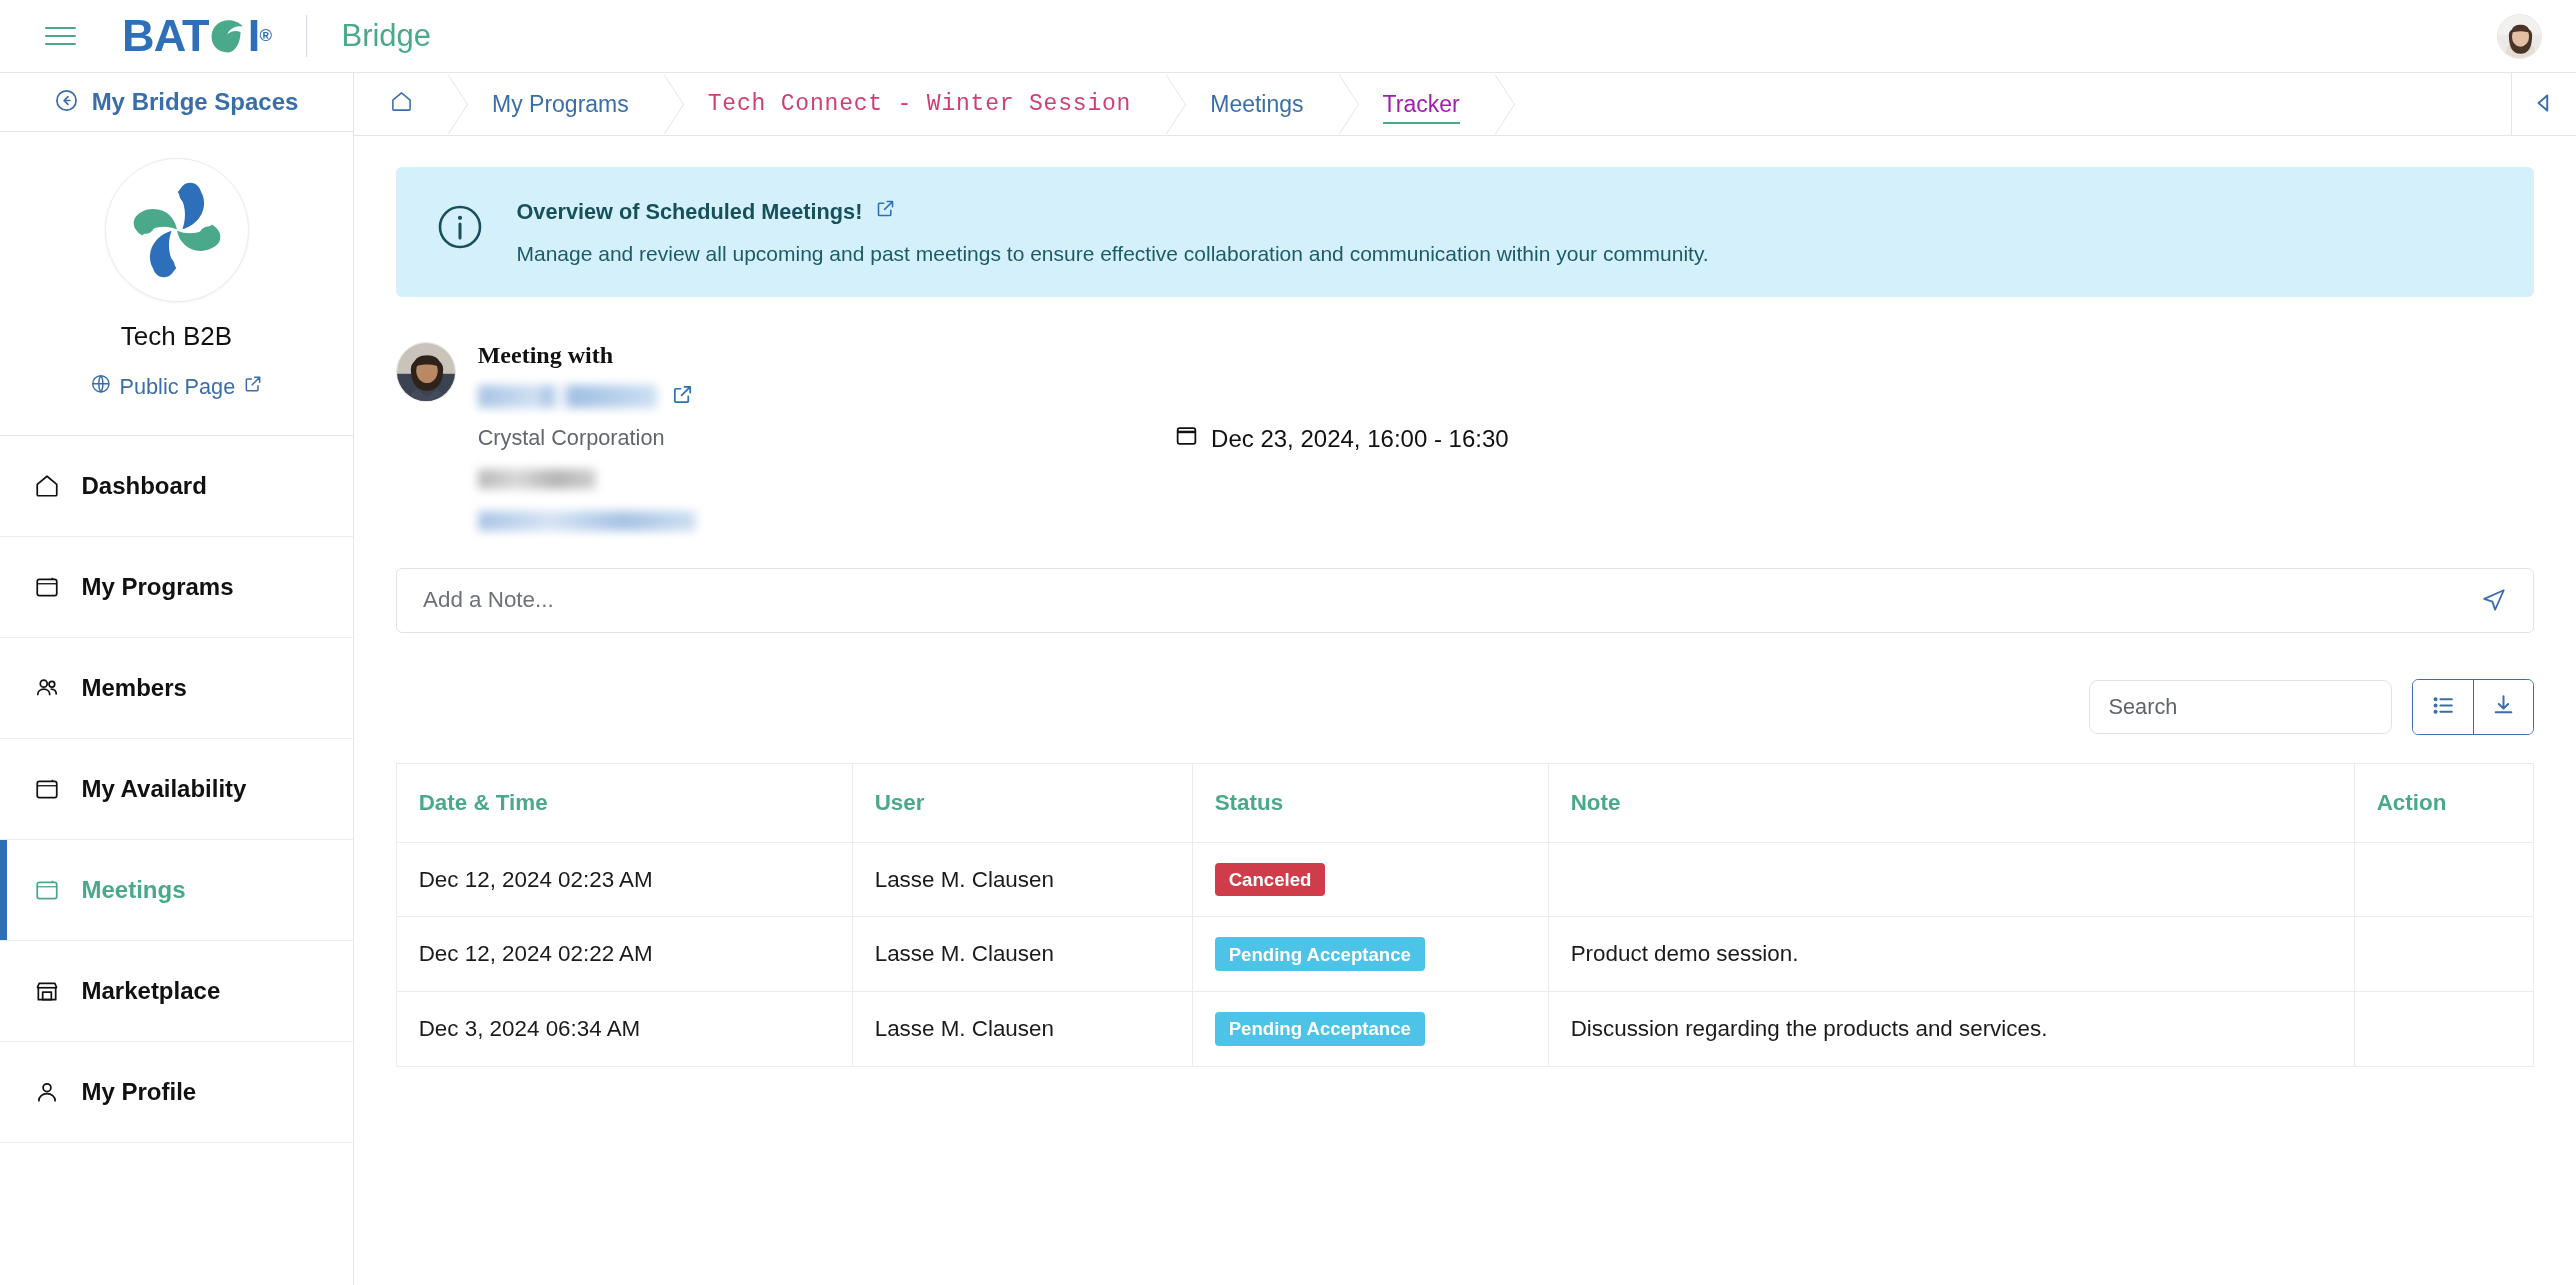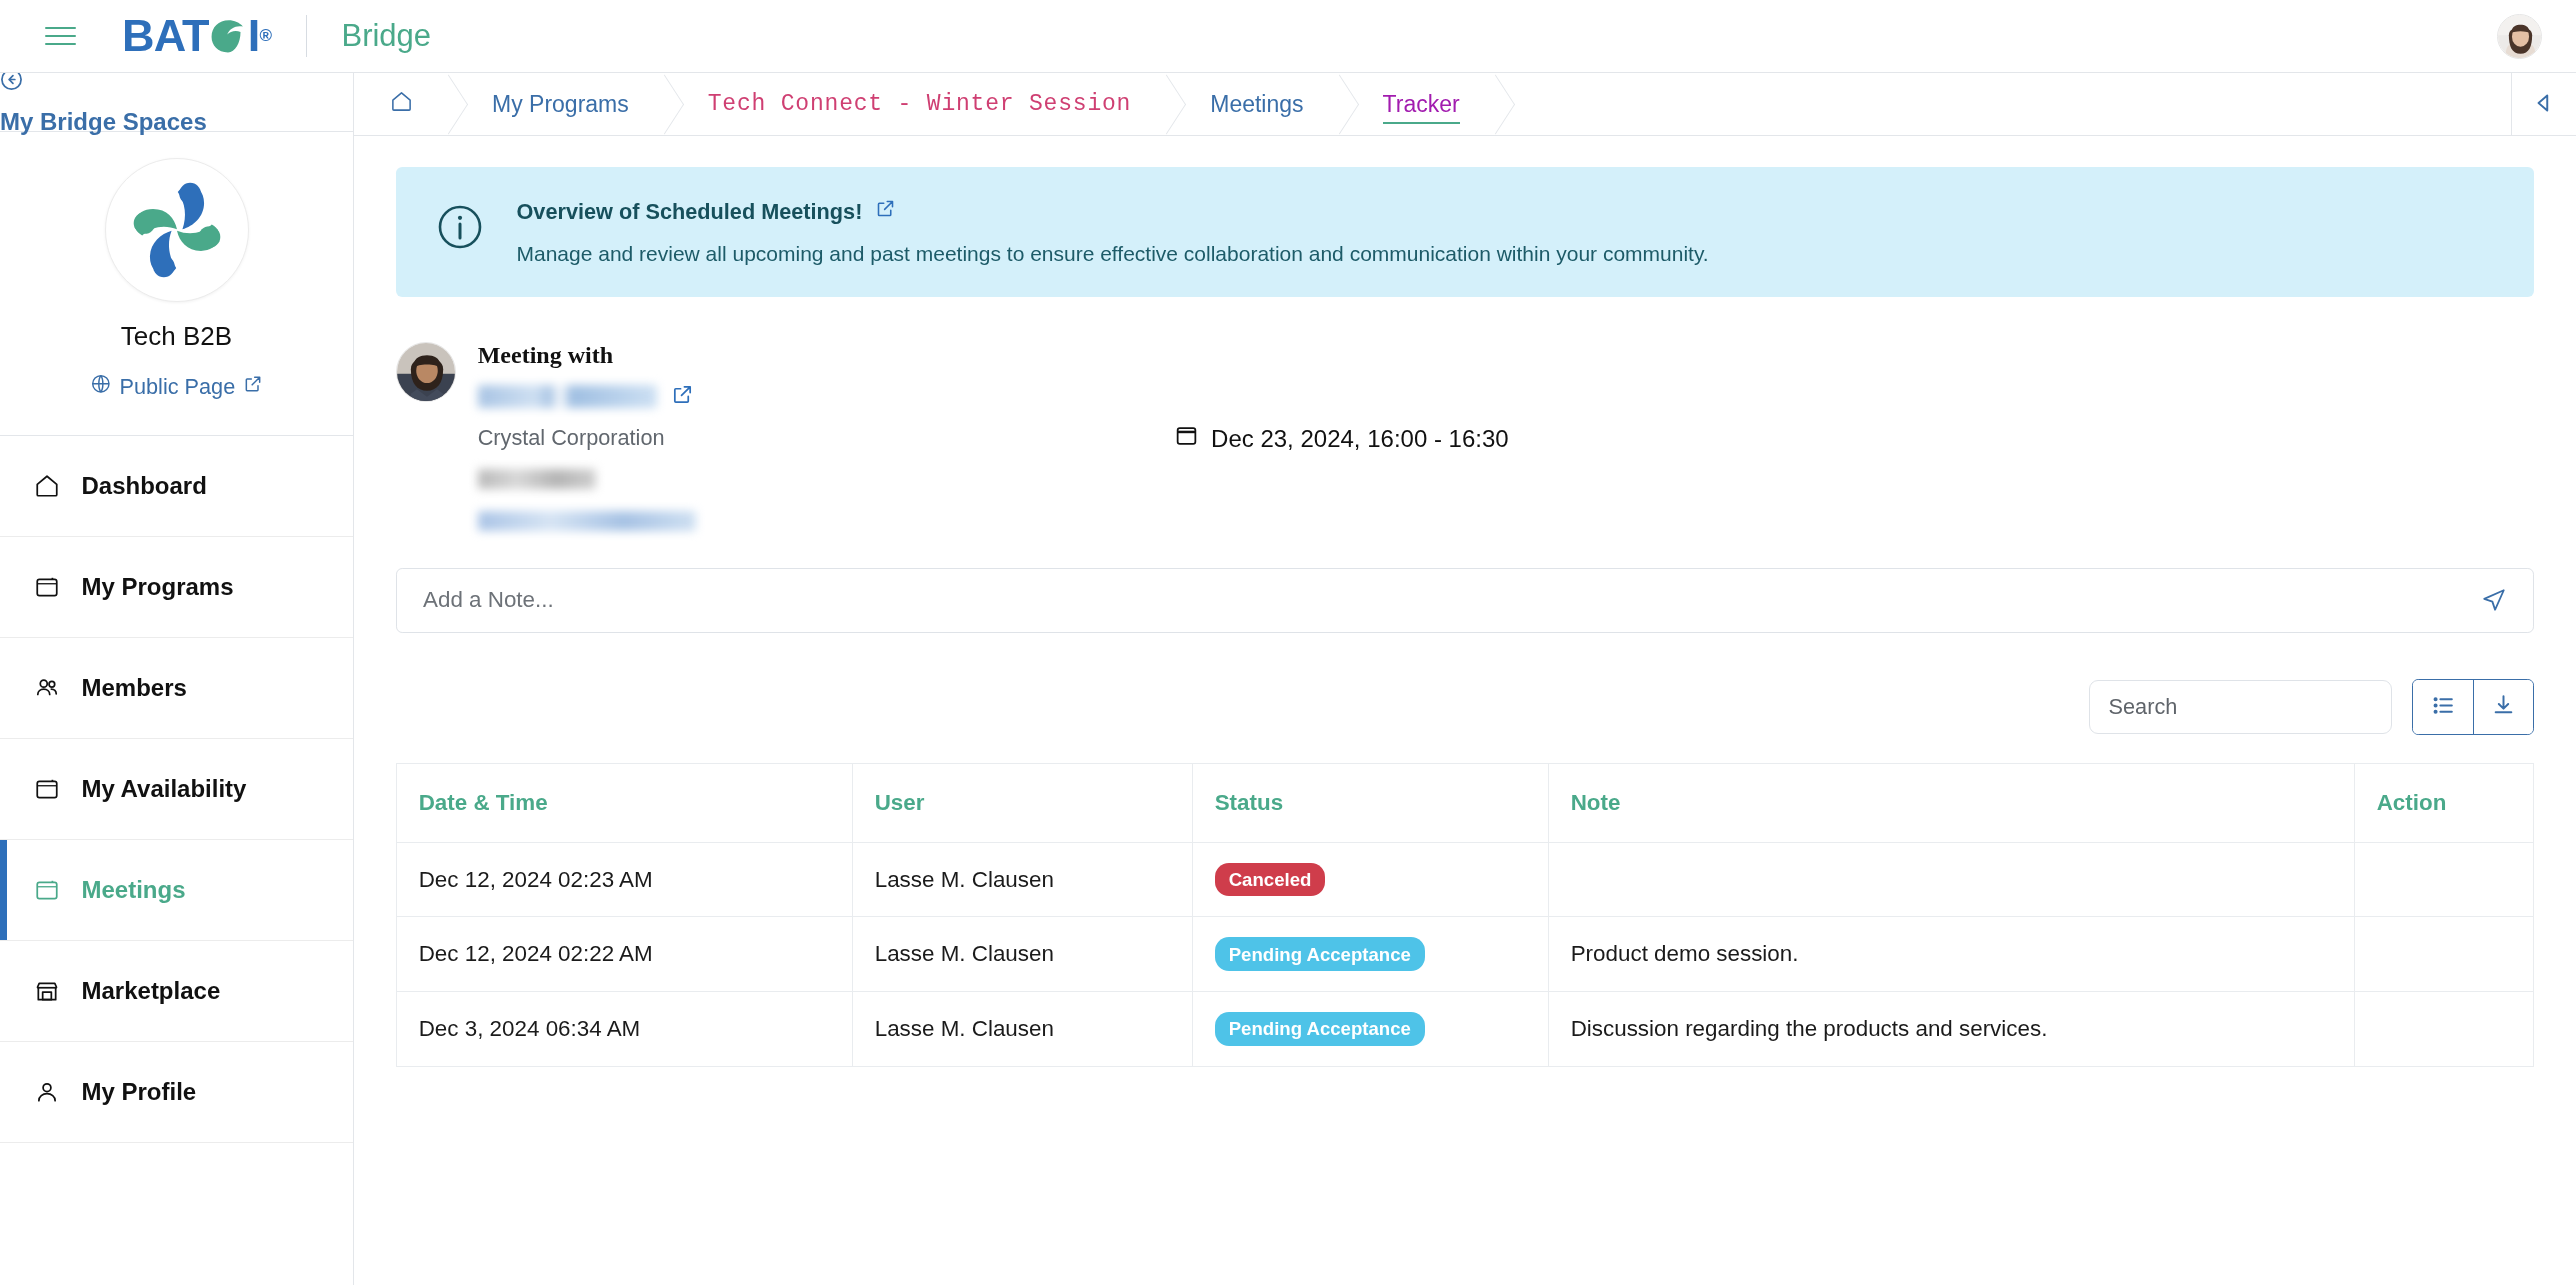--- a/index.html
+++ b/index.html
@@ -47,22 +47,22 @@
   
   .body-row { display: flex; height: 1213px; }
 
   
   .sidebar {
     width: 354px; flex: 0 0 354px;
     border-right: 0.8px solid #e3e6ea; background: #fff;
     display: flex; flex-direction: column;
   }
   .bridge-spaces {
-    height: 59px; display: flex; align-items: flex-start; justify-content: center;
-    gap: 14px; border-bottom: 0.8px solid #e3e6ea; cursor: pointer; flex-direction: column;
+    height: 59px; display: flex; align-items: center; justify-content: center;
+    gap: 14px; border-bottom: 0.8px solid #e3e6ea; cursor: pointer;
   }
   .bs-label { font-size: 24px; font-weight: 700; color: #3a6ea8; }
   .space-block {
     padding: 26px 0 34px; text-align: center; border-bottom: 0.8px solid #e3e6ea;
   }
   .space-logo {
     width: 144px; height: 144px; margin: 0 auto; border-radius: 50%;
     border: 0.8px solid #ececec; background:#fff;
     display: flex; align-items: center; justify-content: center;
     box-shadow: 0 0.8px 3.1px rgba(0,0,0,.06);
@@ -197,21 +197,21 @@
   }
   table.tracker td {
     font-size: 22.4px; color: #1b1b1b; padding: 20px 21.7px;
     border: 0.8px solid #e9ecef; height: 67px; vertical-align: middle; margin-left: 24px;
   }
   .col-date { width: 456px; }
   .col-user { width: 340px; }
   .col-status { width: 356px; }
   .col-action { width: 179px; }
   .badge {
-    display: inline-block; padding: 6.2px 14px; border-radius: 14px;
+    display: inline-block; padding: 6.2px 14px; border-radius: 4px;
     color: #fff; font-size: 18.6px; font-weight: 700; line-height: 1.15;
   }
   .badge.canceled { background: #cf3d4b; }
   .badge.pending  { background: #4ec3e8; }
 </style>
 </head>
 <body>
 
 <div class="topbar">
   <div class="hamburger">

